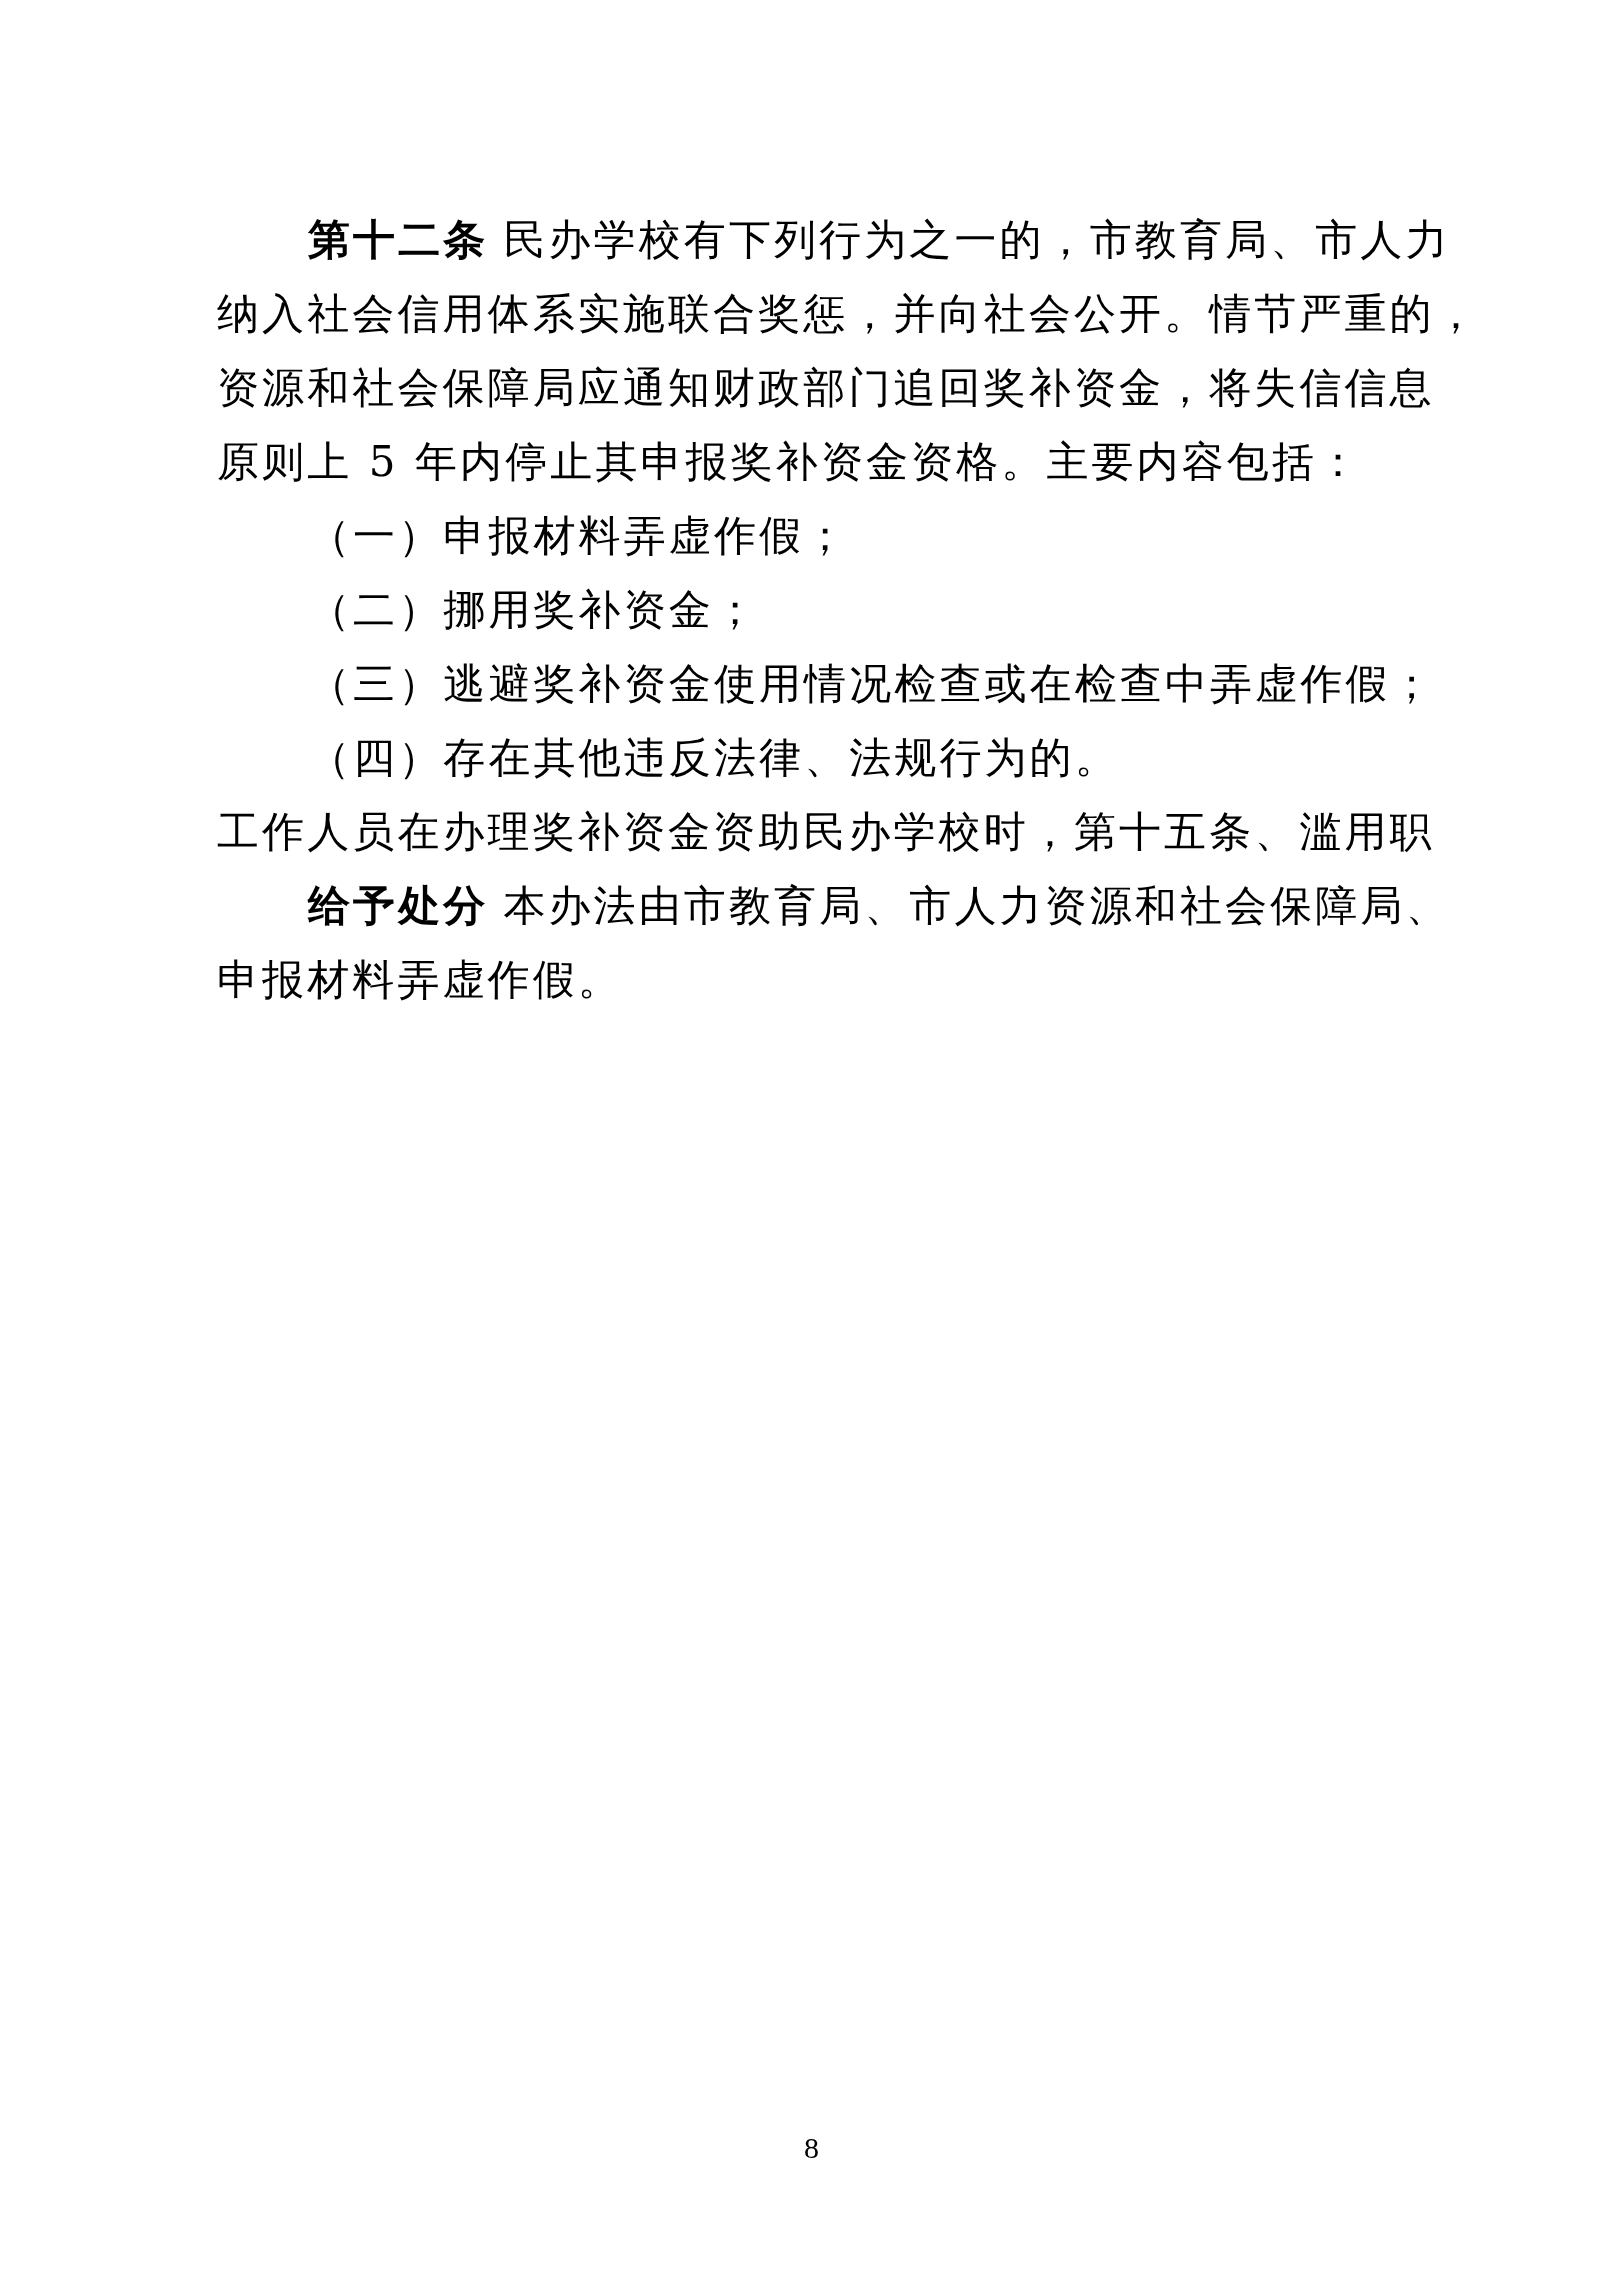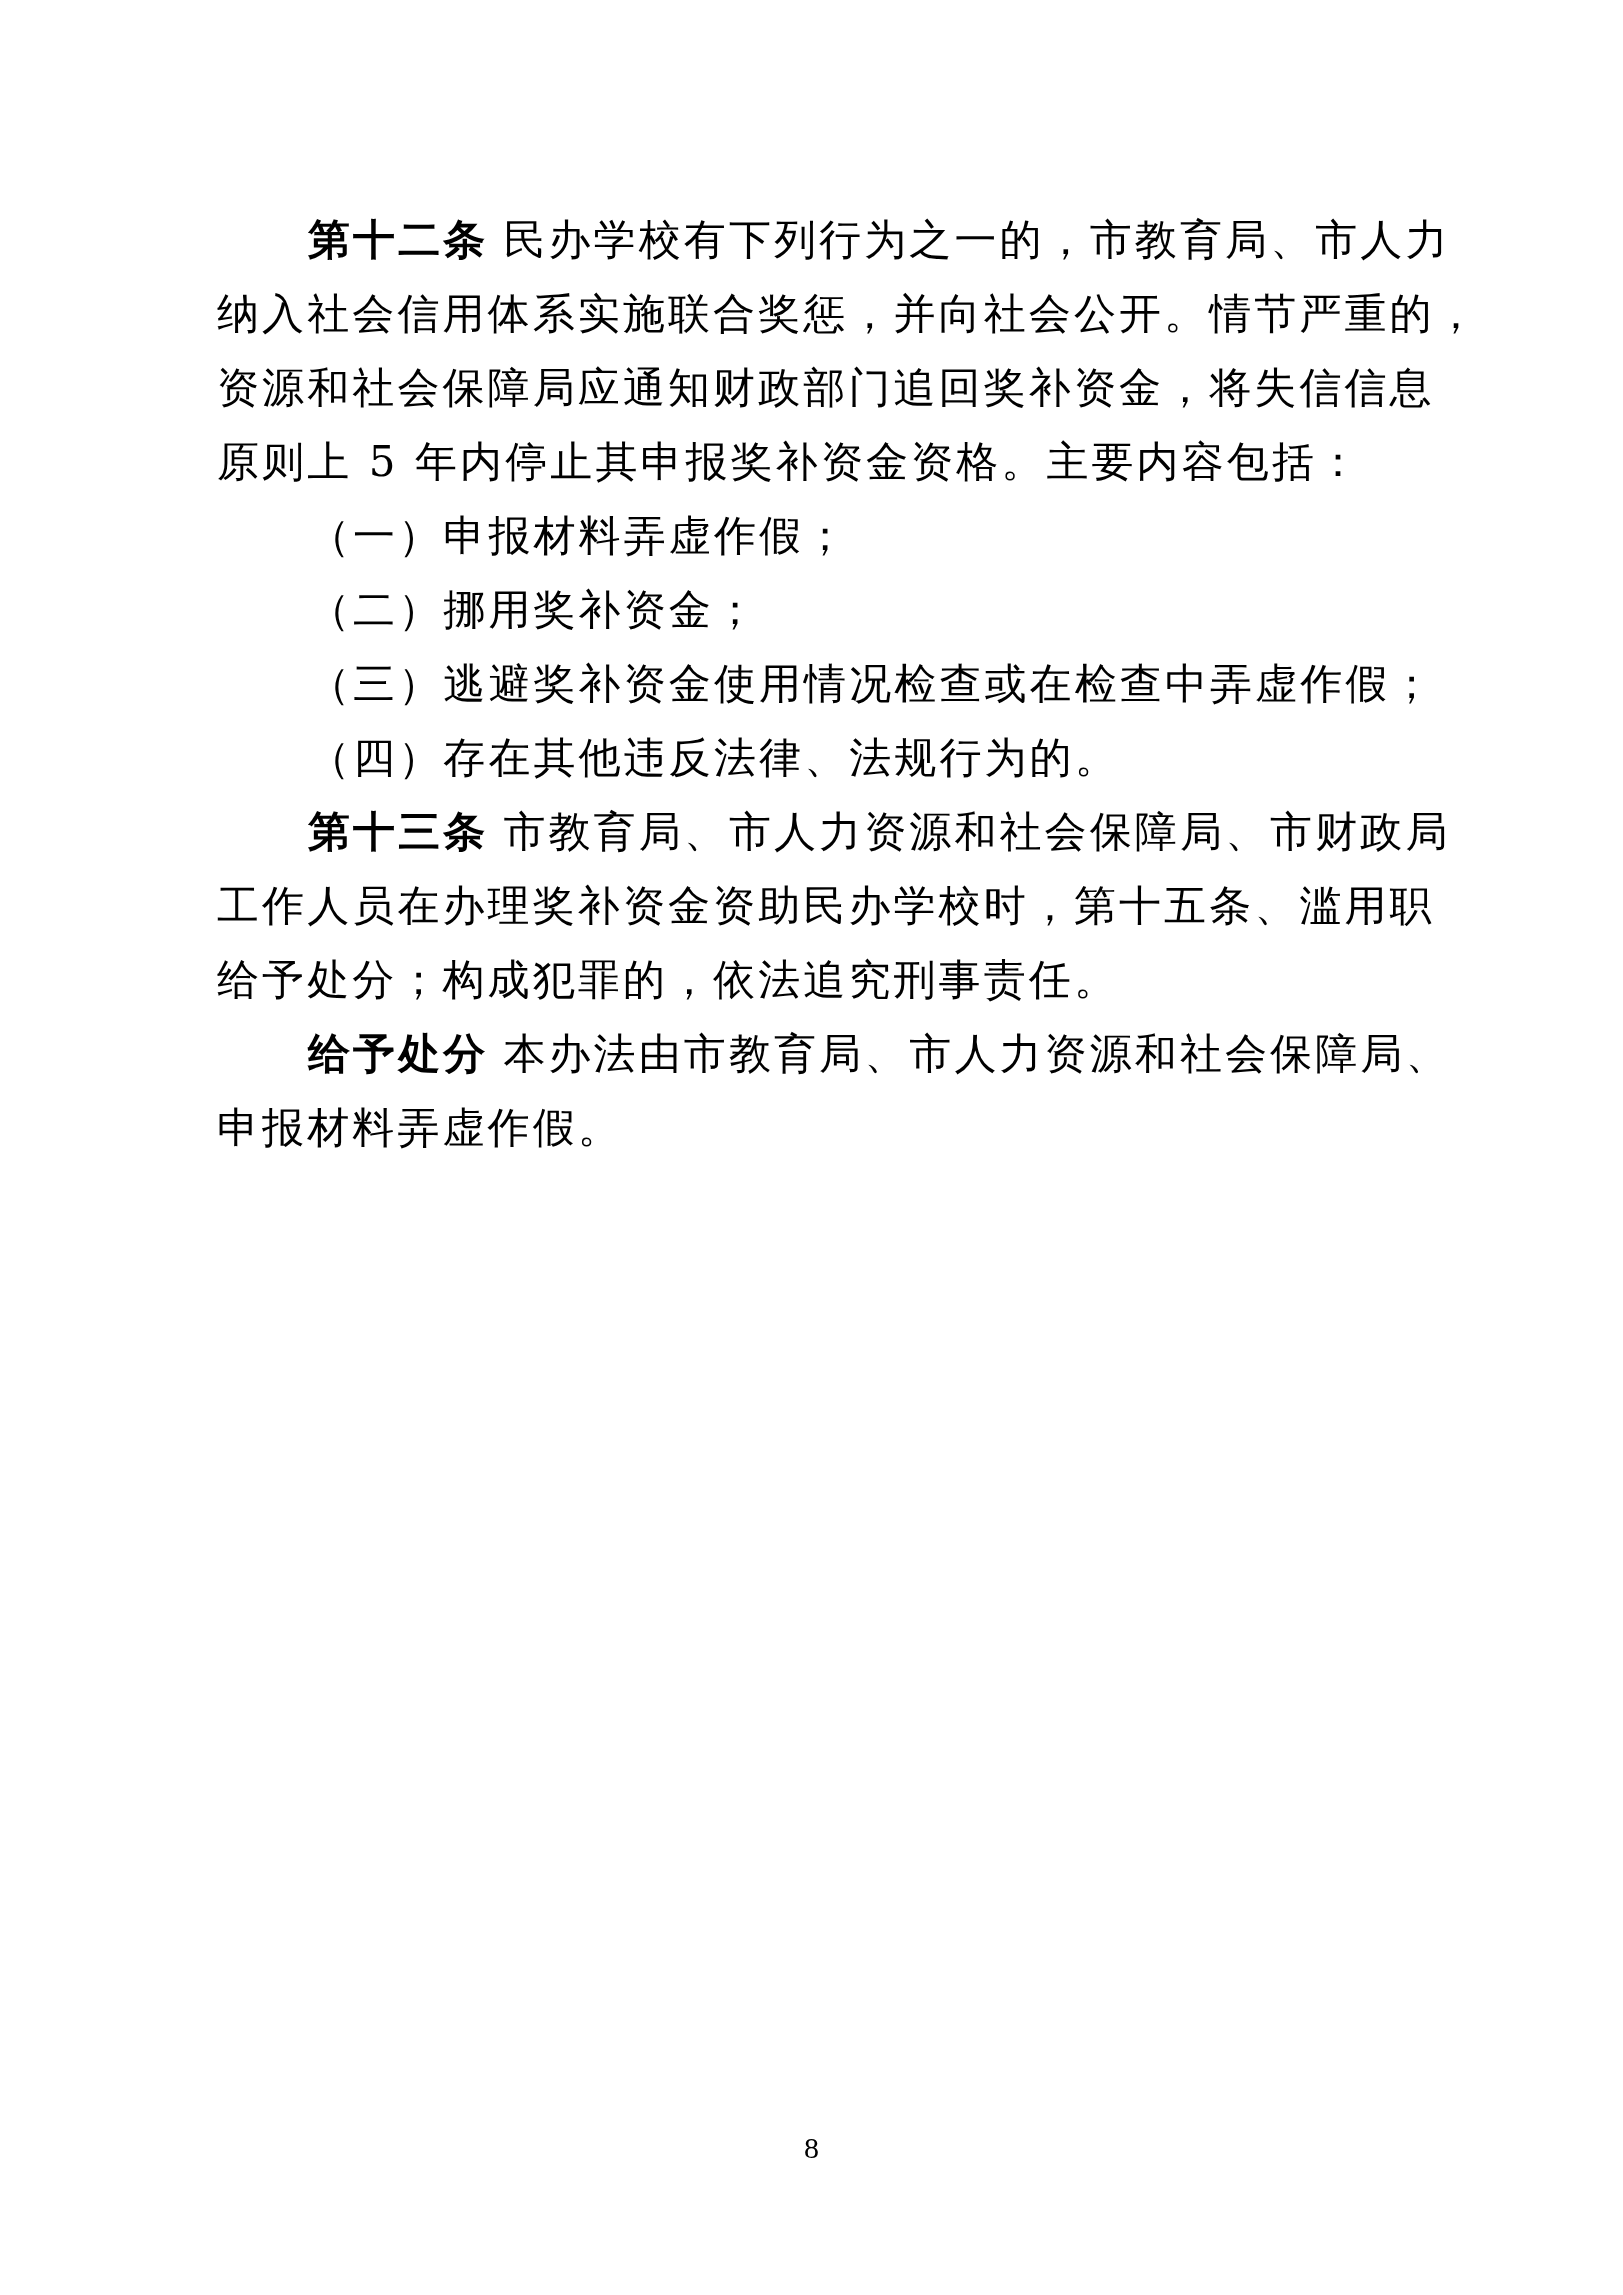--- a/index.html
+++ b/index.html
@@ -69,23 +69,21 @@
       <div class="line">纳入社会信用体系实施联合奖惩，并向社会公开。情节严重的，</div>
       <div class="line">资源和社会保障局应通知财政部门追回奖补资金，将失信信息</div>
       <div class="line">原则上 5 年内停止其申报奖补资金资格。主要内容包括：</div>
       <div class="line item-line">（一）申报材料弄虚作假；</div>
       <div class="line item-line">（二）挪用奖补资金；</div>
       <div class="line item-line">（三）逃避奖补资金使用情况检查或在检查中弄虚作假；</div>
       <div class="line item-line">（四）存在其他违反法律、法规行为的。</div>
     </div>
 
     <div class="article">
-      <div class="line indent"><span class="article-head">第十三条</span><span>市教育局、市人力资源和社会保障局、市财政局</span></div>
       <div class="line">工作人员在办理奖补资金资助民办学校时，第十五条、滥用职</div>
-      <div class="line">给予处分；构成犯罪的，依法追究刑事责任。</div>
     </div>
 
     <div class="article">
       <div class="line indent"><span class="article-head">给予处分</span><span>本办法由市教育局、市人力资源和社会保障局、</span></div>
       <div class="line">申报材料弄虚作假。</div>
     </div>
 
 
   </div>
 

